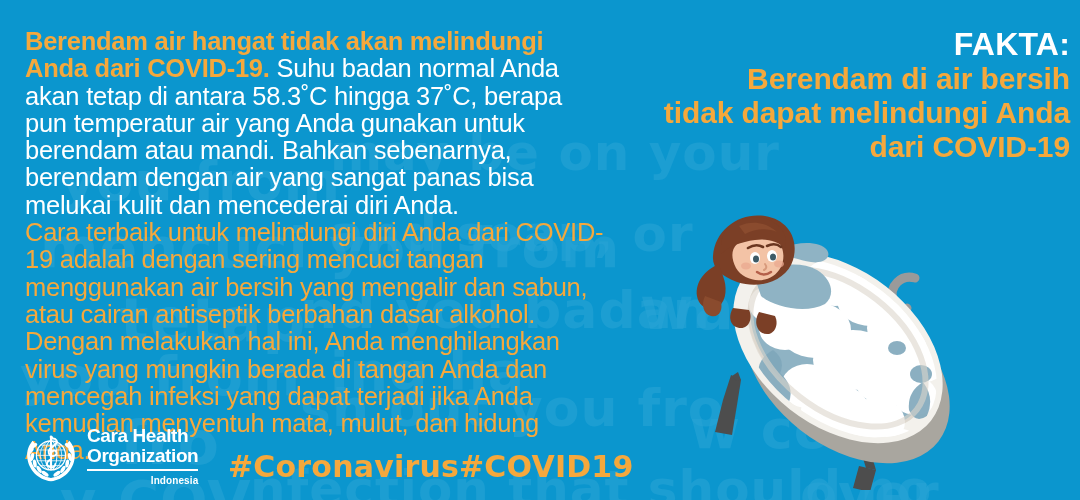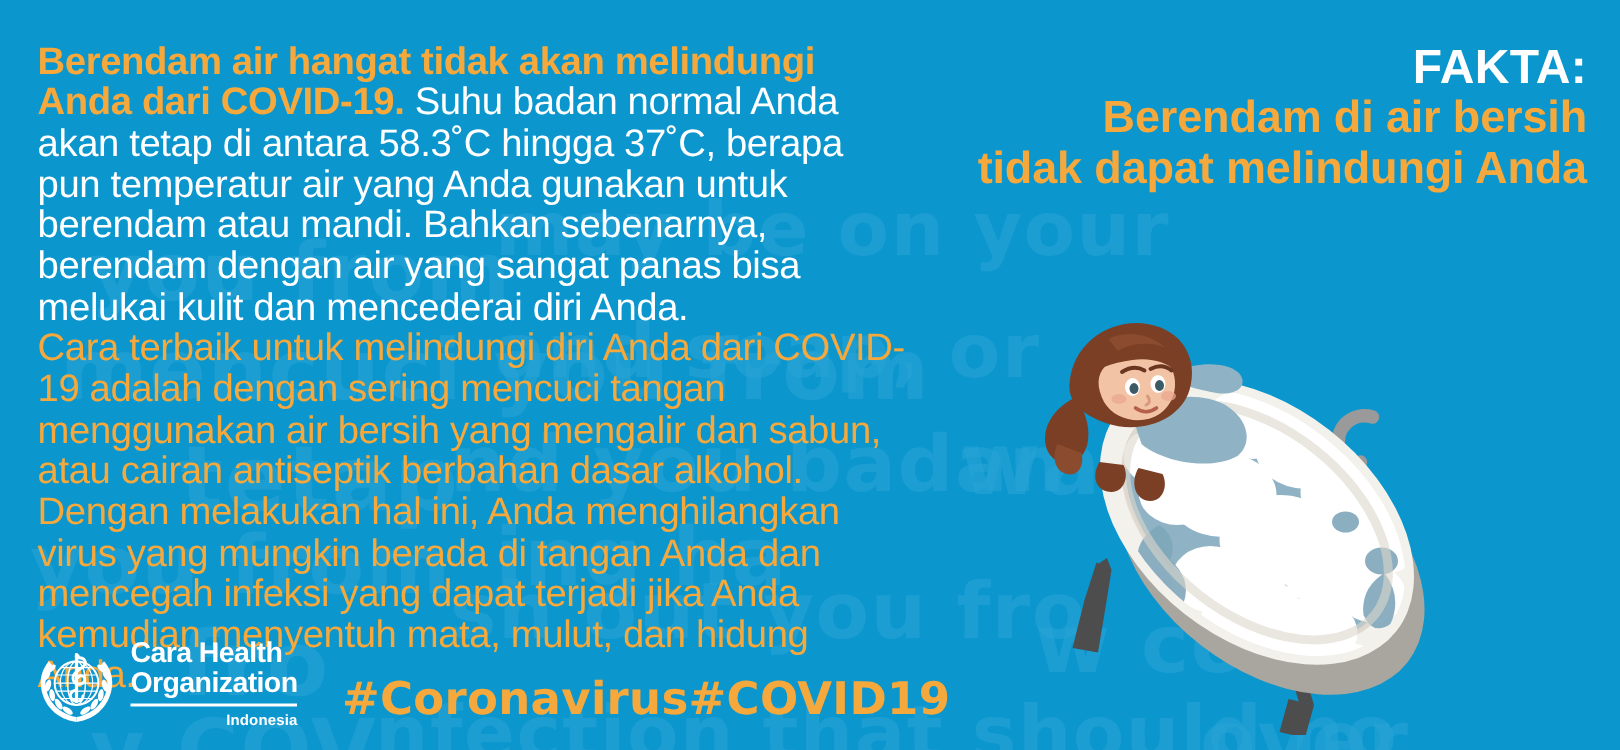--- a/index.html
+++ b/index.html
@@ -36,21 +36,21 @@
     position:absolute;
     left:675px;top:200px;
     width:330px;height:290px;
     z-index:1;
   }
   .tub-wrap svg{display:block;width:330px;height:290px;}
 
   
   .headline{
     position:absolute;
-    right:22px;top:26px;
+    right:10px;top:26px;
     width:470px;
     text-align:right;
     z-index:3;
     line-height:1.13;
   }
   .headline .fakta{
     display:block;
     color:#ffffff;
     font-weight:700;
     font-size:32px;
@@ -233,20 +233,21 @@
         <ellipse cx="71" cy="66" rx="5" ry="3.4" fill="#eaa88f" opacity=".75"></ellipse>
         <ellipse cx="104" cy="64" rx="5" ry="3.4" fill="#eaa88f" opacity=".75"></ellipse>
       </g>
     </svg>
   </div>
 
   <div class="headline">
     <span class="fakta">FAKTA:</span>
     <span class="sub">Berendam di air bersih</span>
     <span class="sub">tidak dapat melindungi Anda</span>
+    <span class="sub">dari COVID-19</span>
   </div>
 
   <div class="body-copy">
     <p class="p1"><span class="lead">Berendam air hangat tidak akan melindungi Anda dari COVID-19.</span><span> Suhu badan normal Anda akan tetap di antara 58.3˚C hingga 37˚C, berapa pun temperatur air yang Anda gunakan untuk berendam atau mandi. Bahkan sebenarnya, berendam dengan air yang sangat panas bisa melukai kulit dan mencederai diri Anda.</span></p>
     <p class="p2">Cara terbaik untuk melindungi diri Anda dari COVID-19 adalah dengan sering mencuci tangan menggunakan air bersih yang mengalir dan sabun, atau cairan antiseptik berbahan dasar alkohol. Dengan melakukan hal ini, Anda menghilangkan virus yang mungkin berada di tangan Anda dan mencegah infeksi yang dapat terjadi jika Anda kemudian menyentuh mata, mulut, dan hidung Anda.</p>
   </div>
 
   <div class="who">
     <span class="who-emblem">
       <svg viewBox="0 0 100 100" xmlns="http://www.w3.org/2000/svg">

